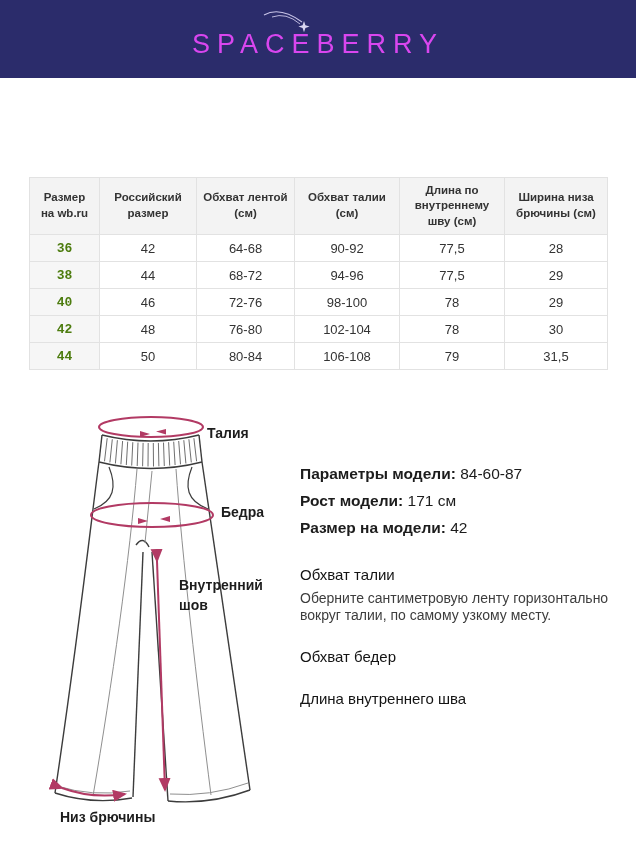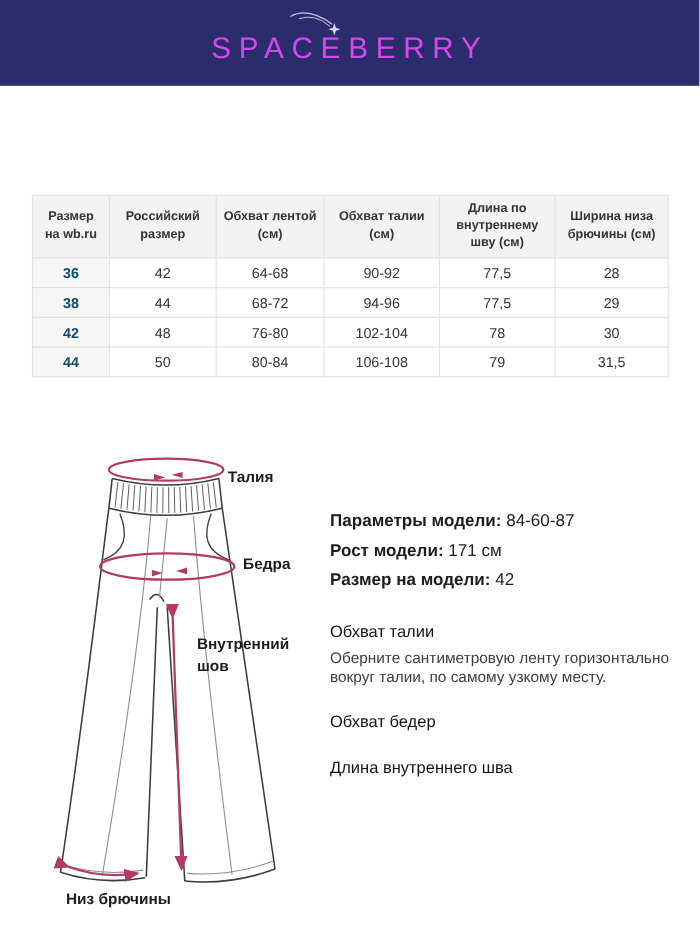--- a/index.html
+++ b/index.html
@@ -10,21 +10,21 @@
   .banner { position:absolute; left:0; top:0; width:636px; height:78px; background:#2b2c6b;
             display:flex; align-items:center; justify-content:center; }
   .logo { position:relative; color:#d946ef; font-size:27px; letter-spacing:7px; font-weight:400; padding-top:10px; }
   .logo svg { position:absolute; left:66px; top:-14px; }
 
   
   .size-table { position:absolute; left:29px; top:177px; border-collapse:collapse; table-layout:fixed; }
   .size-table th, .size-table td { border:1px solid #e2e2e2; text-align:center; vertical-align:middle; color:#333; }
   .size-table th { background:#f3f3f3; font-size:11.5px; font-weight:700; height:57px; padding:2px 6px; line-height:1.35; }
   .size-table td { background:#ffffff; font-size:13px; height:27px; }
-  .size-table td.first { background:#f6f6f6; font-weight:700; color:#0c4a6e; }
+  .size-table td.first { background:#f6f6f6; font-weight:700; color:#4d7c0f;font-family:Liberation Mono, monospace; }
 
   
   .diagram { position:absolute; left:30px; top:405px; }
   .diagram text { font-family:"Liberation Sans", sans-serif; font-size:14px; font-weight:600; fill:#1d1d1d; }
 
   
   .info-col { position:absolute; left:300px; top:460px; width:320px; color:#1c1c1c; }
   .model-line { font-size:15.5px; line-height:27px; }
   .model-line .lbl { font-weight:700; }
   .guide-section { margin-top:25px; }
@@ -74,20 +74,28 @@
           <td>90-92</td>
           <td>77,5</td>
           <td>28</td>
         </tr>
         <tr>
           <td class="first">38</td>
           <td>44</td>
           <td>68-72</td>
           <td>94-96</td>
           <td>77,5</td>
+          <td>29</td>
+        </tr>
+        <tr>
+          <td class="first">40</td>
+          <td>46</td>
+          <td>72-76</td>
+          <td>98-100</td>
+          <td>78</td>
           <td>29</td>
         </tr>
         <tr>
           <td class="first">42</td>
           <td>48</td>
           <td>76-80</td>
           <td>102-104</td>
           <td>78</td>
           <td>30</td>
         </tr>

